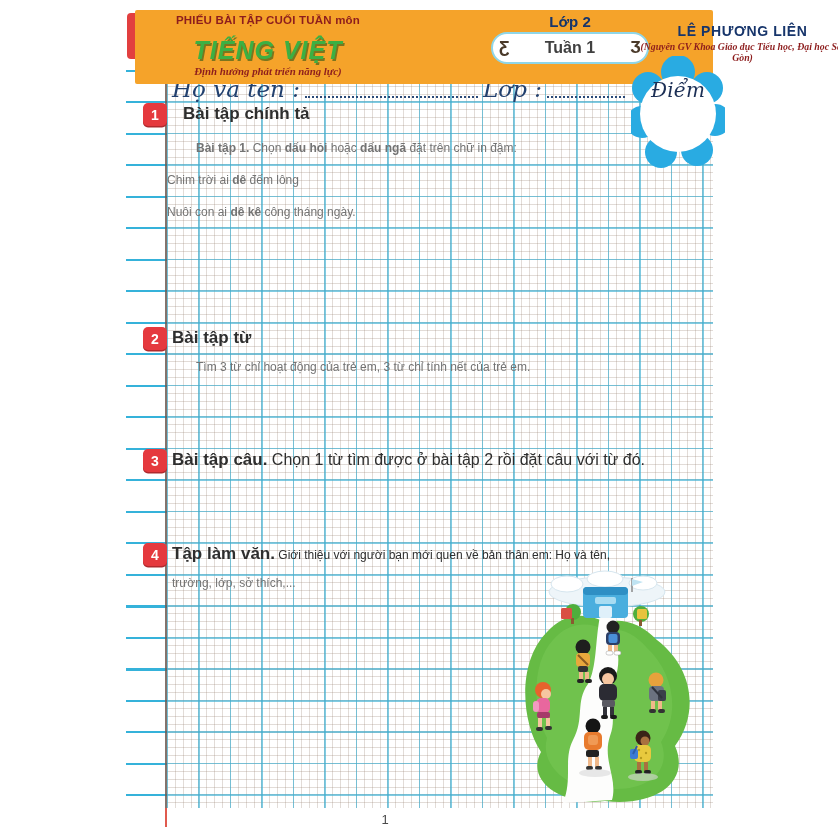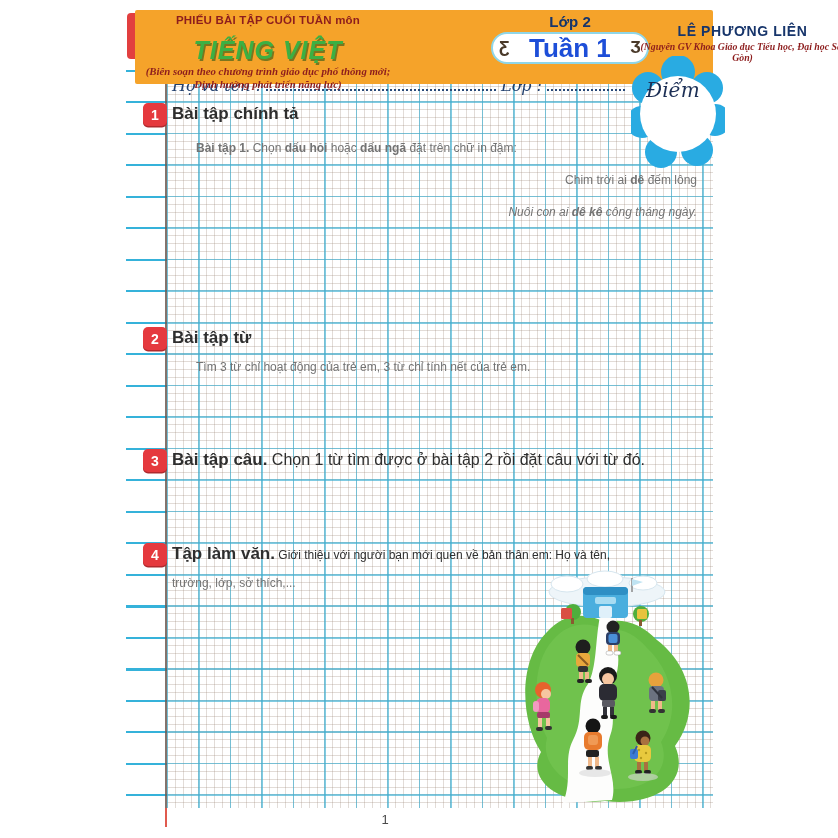--- a/index.html
+++ b/index.html
@@ -24,45 +24,45 @@
   .header-tab{position:absolute;left:127px;top:13px;width:10px;height:46px;background:#e23f3f;border-radius:4px 0 0 4px;z-index:2;}
   .h-left{position:absolute;left:8px;top:4px;width:250px;text-align:center;}
   .series{font-size:11.5px;font-weight:700;color:#8d1d1d;letter-spacing:.2px;vertical-align:8px;}
   .subject{font-size:25px;font-weight:900;color:#3cb043;letter-spacing:1px;
            text-shadow:1.5px 1.5px 0 rgba(20,80,20,.55);font-style:italic;}
   .subtitle{font-size:10.8px;font-style:italic;color:#8d1d1d;line-height:13px;font-family:"Liberation Serif",serif;font-weight:700;}
   .h-center{position:absolute;left:356px;top:3px;width:158px;text-align:center;}
   .grade{font-size:15px;font-weight:700;color:#17356b;}
   .week-pill{margin-top:2px;height:28px;background:#ffffff;border:2px solid #8fd6e8;border-radius:16px;
              display:flex;align-items:center;justify-content:space-between;padding:0 6px;}
-  .week{font-size:26px;font-weight:700;color:#1d4ed8;}
+  .week{font-size:16px;font-weight:700;color:#404040;}
   .ornament{font-size:17px;color:#4a3a2a;font-weight:700;}
   .h-right{position:absolute;left:505px;top:13px;width:205px;text-align:center;}
   .author{font-size:14px;font-weight:700;color:#17356b;letter-spacing:.6px;}
   .author-note{font-size:9.8px;font-style:italic;color:#8d1d1d;font-family:"Liberation Serif",serif;font-weight:700;margin-top:2px;}
 
   
   .flower{position:absolute;left:631px;top:56px;width:94px;height:114px;z-index:4;}
-  .score-label{position:absolute;left:646px;top:78px;width:64px;z-index:5;
+  .score-label{position:absolute;left:646px;top:78px;width:64px;text-align:center;z-index:5;
                font-family:"DejaVu Serif",serif;font-style:italic;font-size:20px;color:#1c2f55;}
 
   
   .form-line{position:absolute;left:172px;top:76px;width:458px;display:flex;align-items:flex-end;z-index:2;
-             font-family:"DejaVu Serif",serif;font-style:italic;font-size:16px;color:#22406e;}
+             font-family:"DejaVu Serif",serif;font-style:italic;font-size:23px;color:#22406e;}
   .dots{flex:1;border-bottom:2px dotted #2a4a78;margin:0 5px 4px 5px;height:1px;}
   .dots-short{width:78px;flex:none;}
 
   
   .badge{position:absolute;left:143px;width:24px;height:23px;background:#e5393e;color:#fff;
          border-radius:5px;font-size:14px;font-weight:700;display:flex;align-items:center;justify-content:center;
          box-shadow:0 1.5px 0 #b02a2e;z-index:2;}
   .sec-title{position:absolute;left:172px;font-size:17px;font-weight:700;color:#2e2e2e;z-index:2;}
   .body-line{position:absolute;font-size:12px;color:#737373;z-index:2;white-space:nowrap;}
   .b{font-weight:700;}
-  .centered{left:167px;width:530px;text-align:right;}
+  .centered{left:167px;width:530px;text-align:left;}
   .reg{font-weight:400;}
 
   .page-num{position:absolute;left:330px;top:812px;width:110px;text-align:center;font-size:13px;color:#4a4a4a;z-index:2;}
 
   .illustration{position:absolute;left:505px;top:570px;width:205px;height:243px;z-index:2;}
 </style>
 </head>
 <body>
 
 <div class="page">
@@ -70,21 +70,20 @@
   <div class="margin-lines"></div>
   <div class="grid-area"></div>
   <div class="vline"></div>
   <div class="vline-red"></div>
 
   <div class="header-tab"></div>
   <div class="header">
     <div class="h-left">
       <span class="series">PHIẾU BÀI TẬP CUỐI TUẦN môn</span>
       <span class="subject">TIẾNG VIỆT</span>
-      <div class="subtitle">(Biên soạn theo chương trình giáo dục phổ thông mới;</div>
       <div class="subtitle">Định hướng phát triển năng lực)</div>
     </div>
     <div class="h-center">
       <div class="grade">Lớp 2</div>
       <div class="week-pill">
         <span class="ornament">Ƹ</span>
         <span class="week">Tuần 1</span>
         <span class="ornament">Ӡ</span>
       </div>
     </div>
@@ -109,30 +108,30 @@
   <div class="score-label">Điểm</div>
 
   <div class="form-line">
     <span>Họ và tên :</span>
     <span class="dots"></span>
     <span>Lớp :</span>
     <span class="dots dots-short"></span>
   </div>
 
   <div class="badge" style="top:103px;">1</div>
-  <div class="sec-title" style="top:104px;">Bài tập chính tả</div>
+  <div class="sec-title" style="top:104px;margin-left:11px;">Bài tập chính tả</div>
 
   <div class="body-line" style="left:196px;top:141px;">
     <span class="b">Bài tập 1.</span><span> Chọn </span><span class="b">dấu hỏi</span><span> hoặc </span><span class="b">dấu ngã</span><span> đặt trên chữ in đậm:</span>
   </div>
 
   <div class="body-line centered" style="top:173px;">
     <span>Chim trời ai </span><span class="b">dê</span><span> đếm lông</span>
   </div>
-  <div class="body-line centered" style="top:205px;font-style:italic;">
+  <div class="body-line centered" style="top:205px;">
     <span>Nuôi con ai </span><span class="b">dê kê</span><span> công tháng ngày.</span>
   </div>
 
 
   <div class="badge" style="top:327px;">2</div>
   <div class="sec-title" style="top:328px;">Bài tập từ</div>
   <div class="body-line" style="left:196px;top:360px;">Tìm 3 từ chỉ hoạt động của trẻ em, 3 từ chỉ tính nết của trẻ em.</div>
 
   <div class="badge" style="top:449px;">3</div>
   <div class="sec-title" style="top:450px;">

